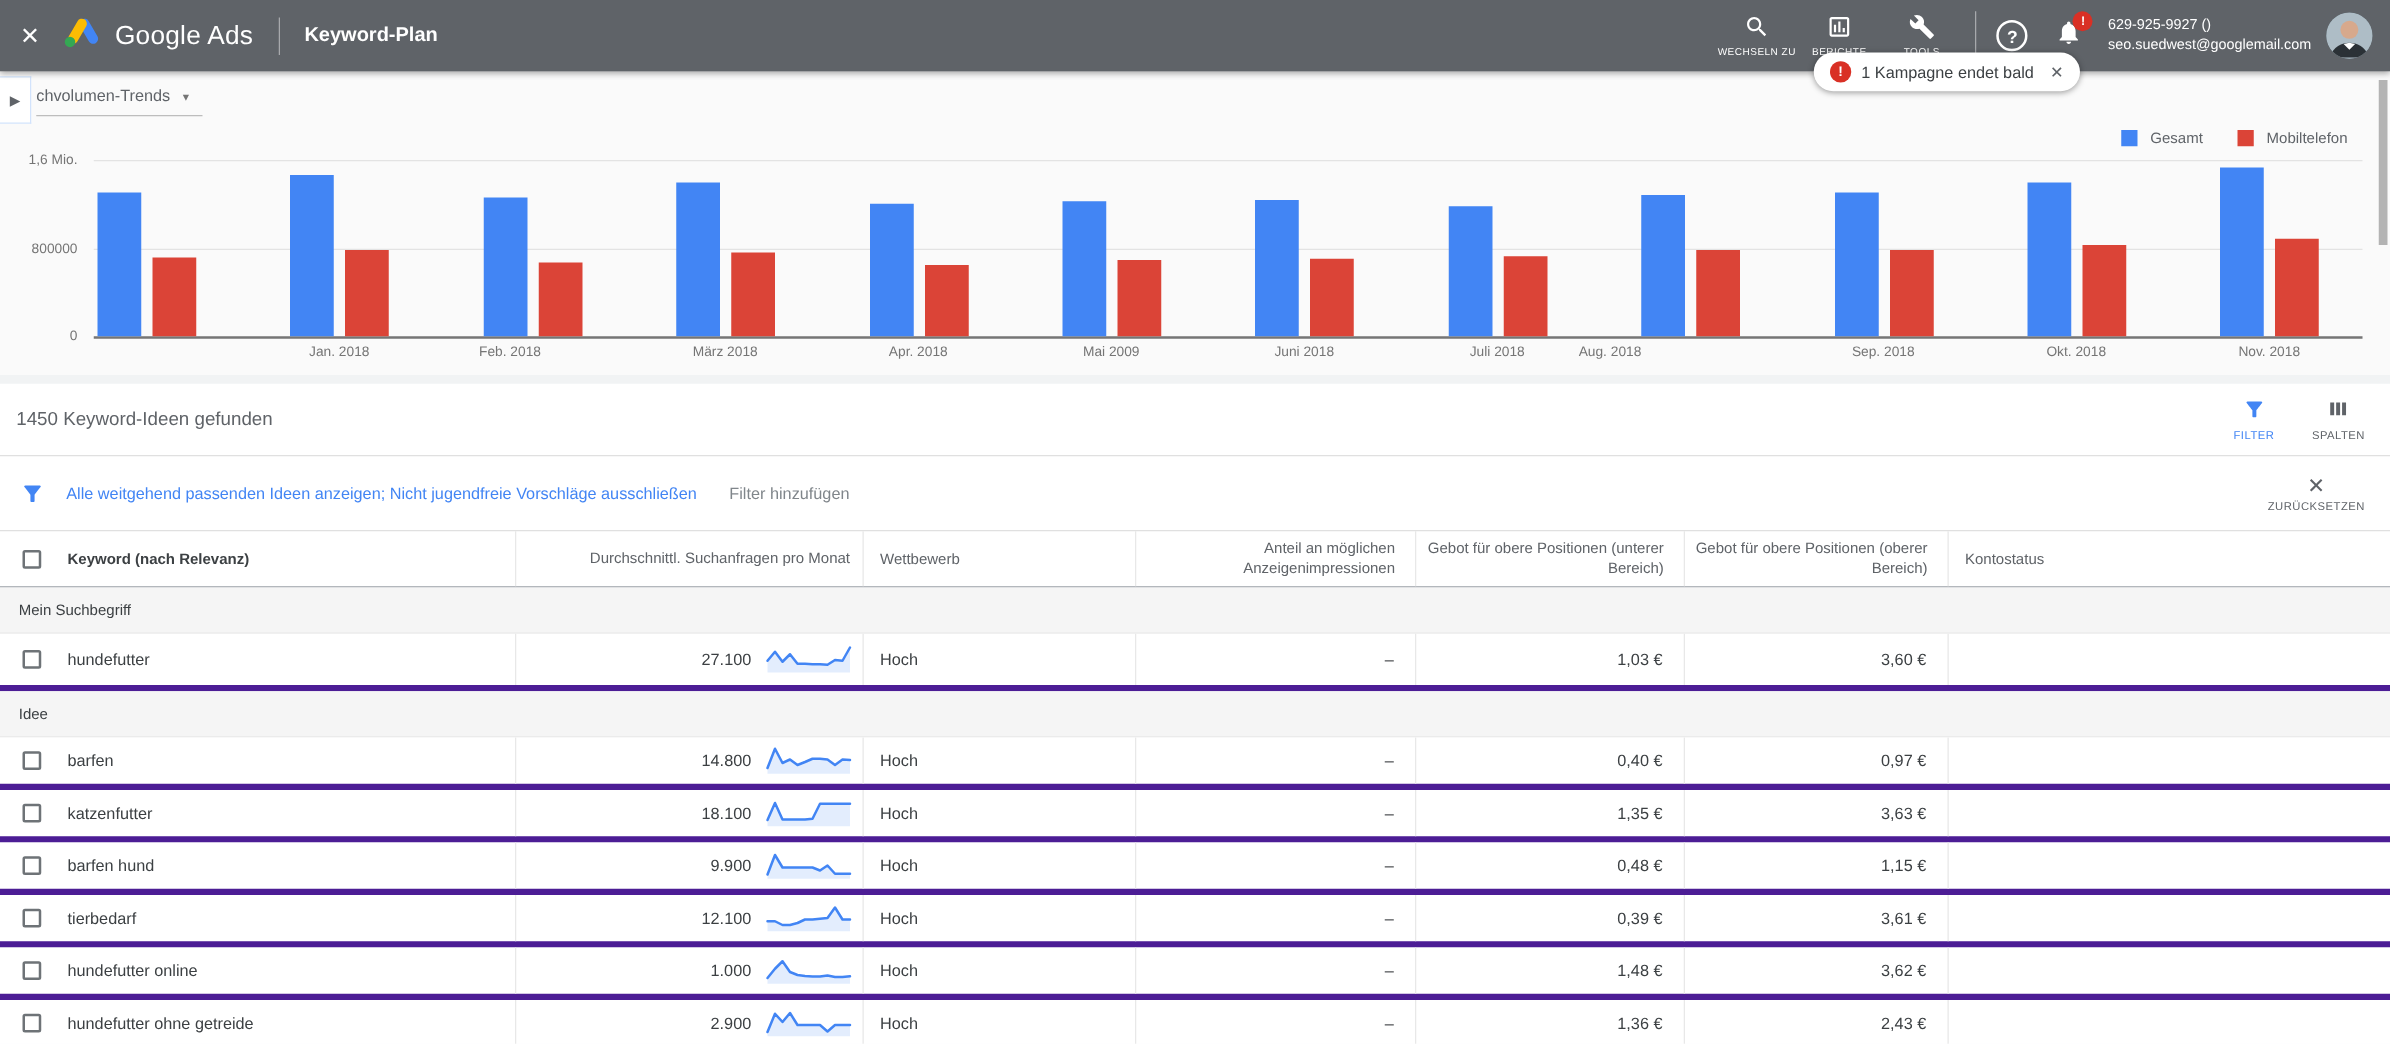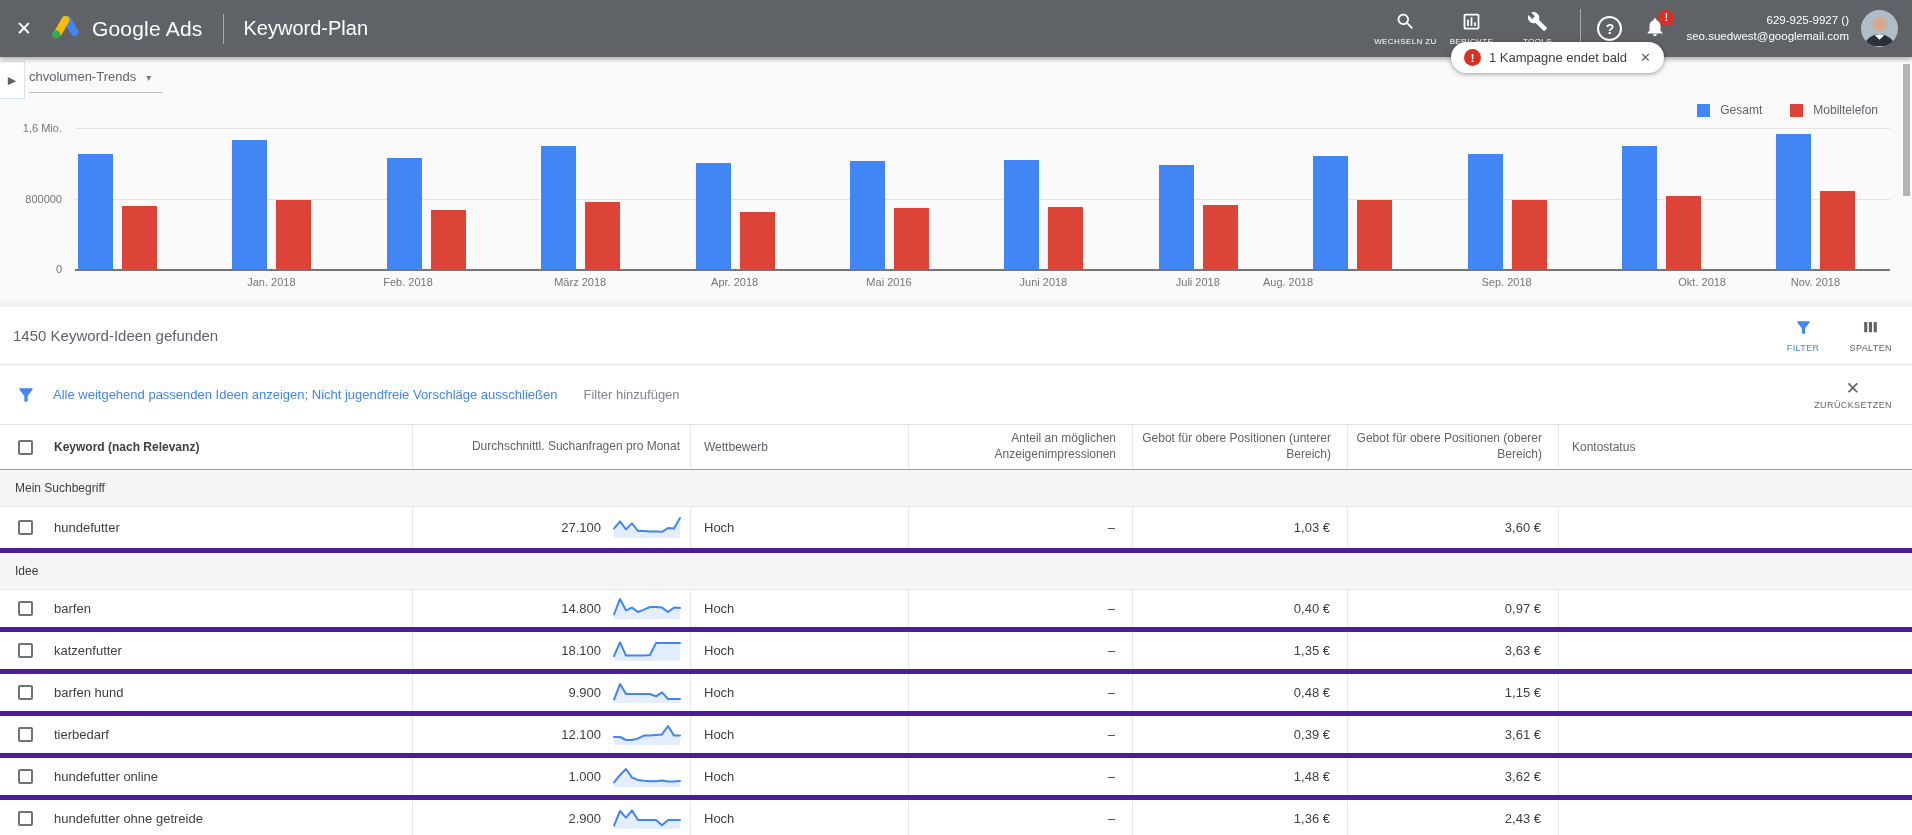--- a/index.html
+++ b/index.html
@@ -8,34 +8,34 @@
   #app { position:relative; width:1912px; height:835px; background:#f1f3f4; }
 
   
   .topbar { position:absolute; top:0; left:0; width:100%; height:57px; background:#5f6368;
             display:flex; align-items:center; color:#fff; z-index:5;
             box-shadow:0 2px 5px rgba(0,0,0,.35); }
   .close-x { font-size:19px; padding:0 18px 0 16px; cursor:pointer; color:#fff; }
   .brand { display:flex; align-items:center; gap:10px; }
   .brand-text { font-size:21px; color:#fff; letter-spacing:.2px; }
   .tb-divider { width:1px; height:30px; background:rgba(255,255,255,.45); margin:0 20px; }
-  .tb-title { font-size:20px; font-weight:normal; }
+  .tb-title { font-size:16px; font-weight:bold; }
   .tb-right { margin-left:auto; display:flex; align-items:center; padding-right:14px; }
   .tb-nav-item { display:flex; flex-direction:column; align-items:center; gap:5px; width:66px; cursor:pointer; }
   .tb-nav-item svg { display:block; }
   .tb-caption { font-size:8px; letter-spacing:.4px; white-space:nowrap; }
   .tb-divider2 { width:1px; height:40px; background:rgba(255,255,255,.45); margin:0 16px 0 10px; }
   .help-circle { width:25px; height:25px; border:2px solid #fff; border-radius:50%;
                  display:flex; align-items:center; justify-content:center;
                  font-size:14px; font-weight:bold; cursor:pointer; }
   .bell-wrap { position:relative; margin:0 20px 0 22px; cursor:pointer; }
   .bell-badge { position:absolute; top:-6px; right:-8px; width:16px; height:16px; border-radius:50%;
                 background:#d93025; color:#fff; font-size:10px; font-weight:bold;
                 display:flex; align-items:center; justify-content:center; }
-  .account-text { text-align:right; font-size:11.5px; line-height:1.35; }
+  .account-text { text-align:left; font-size:11.5px; line-height:1.35; }
   .avatar { width:37px; height:37px; border-radius:50%; overflow:hidden; margin-left:12px;
             background:#90a4ae; flex:none; cursor:pointer; }
 
   
   .toast { position:absolute; top:42px; left:1451px; height:31px; background:#fff; border-radius:16px;
            box-shadow:0 1px 5px rgba(0,0,0,.4); display:flex; align-items:center; padding:0 13px;
            gap:8px; z-index:10; font-size:13px; color:#3c4043; }
   .toast-badge { width:17px; height:17px; border-radius:50%; background:#d93025; color:#fff;
                  font-weight:bold; font-size:11px; display:flex; align-items:center; justify-content:center; flex:none; }
   .toast-close { color:#5f6368; font-size:13px; margin-left:5px; cursor:pointer; }
@@ -209,36 +209,36 @@
         <div class="bar" style="left: 430.8px; top: 152.956px; height: 59.0438px; background: rgb(219, 68, 55);"></div>
         <div class="xlabel" style="left: 343px;">Feb. 2018</div>
         <div class="bar" style="left: 541.2px; top: 88.625px; height: 123.375px; background: rgb(66, 133, 244);"></div>
         <div class="bar" style="left: 585.2px; top: 145.025px; height: 66.975px; background: rgb(219, 68, 55);"></div>
         <div class="xlabel" style="left: 515.2px;">März 2018</div>
         <div class="bar" style="left: 695.6px; top: 106.25px; height: 105.75px; background: rgb(66, 133, 244);"></div>
         <div class="bar" style="left: 739.6px; top: 154.719px; height: 57.2812px; background: rgb(219, 68, 55);"></div>
         <div class="xlabel" style="left: 669.6px;">Apr. 2018</div>
         <div class="bar" style="left: 850px; top: 103.606px; height: 108.394px; background: rgb(66, 133, 244);"></div>
         <div class="bar" style="left: 894px; top: 151.194px; height: 60.8062px; background: rgb(219, 68, 55);"></div>
-        <div class="xlabel" style="left: 824px;">Mai 2016</div>
+        <div class="xlabel" style="left: 824px;">Mai 2009</div>
         <div class="bar" style="left: 1004.4px; top: 102.725px; height: 109.275px; background: rgb(66, 133, 244);"></div>
         <div class="bar" style="left: 1048.4px; top: 150.312px; height: 61.6875px; background: rgb(219, 68, 55);"></div>
         <div class="xlabel" style="left: 978.4px;">Juni 2018</div>
         <div class="bar" style="left: 1158.8px; top: 108.013px; height: 103.987px; background: rgb(66, 133, 244);"></div>
         <div class="bar" style="left: 1202.8px; top: 147.669px; height: 64.3312px; background: rgb(219, 68, 55);"></div>
         <div class="xlabel" style="left: 1132.8px;">Juli 2018</div>
         <div class="bar" style="left: 1313.2px; top: 99.2px; height: 112.8px; background: rgb(66, 133, 244);"></div>
         <div class="bar" style="left: 1357.2px; top: 143.262px; height: 68.7375px; background: rgb(219, 68, 55);"></div>
         <div class="xlabel" style="left: 1223px;">Aug. 2018</div>
         <div class="bar" style="left: 1467.6px; top: 96.5563px; height: 115.444px; background: rgb(66, 133, 244);"></div>
         <div class="bar" style="left: 1511.6px; top: 143.262px; height: 68.7375px; background: rgb(219, 68, 55);"></div>
         <div class="xlabel" style="left: 1441.6px;">Sep. 2018</div>
         <div class="bar" style="left: 1622px; top: 88.625px; height: 123.375px; background: rgb(66, 133, 244);"></div>
         <div class="bar" style="left: 1666px; top: 138.856px; height: 73.1437px; background: rgb(219, 68, 55);"></div>
-        <div class="xlabel" style="left: 1596px; text-align: right;">Okt. 2018</div>
+        <div class="xlabel" style="left: 1596px;">Okt. 2018</div>
         <div class="bar" style="left: 1776.4px; top: 77.1687px; height: 134.831px; background: rgb(66, 133, 244);"></div>
         <div class="bar" style="left: 1820.4px; top: 133.569px; height: 78.4313px; background: rgb(219, 68, 55);"></div>
         <div class="xlabel" style="left: 1750.4px;">Nov. 2018</div>
       </div>
   </div>
 
   <div class="scroll-thumb"></div>
 
   <div class="card">
     <div class="results-header">

